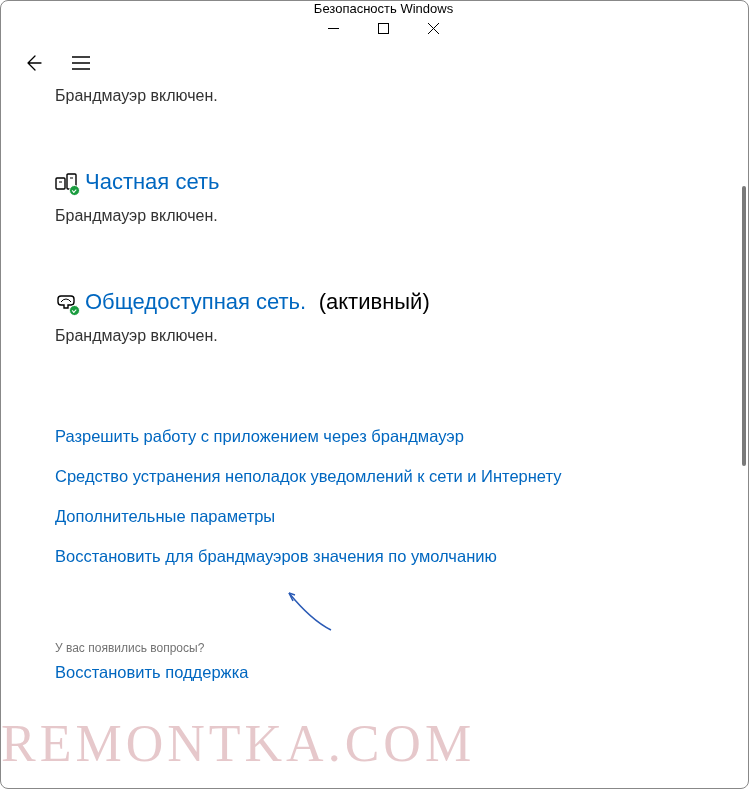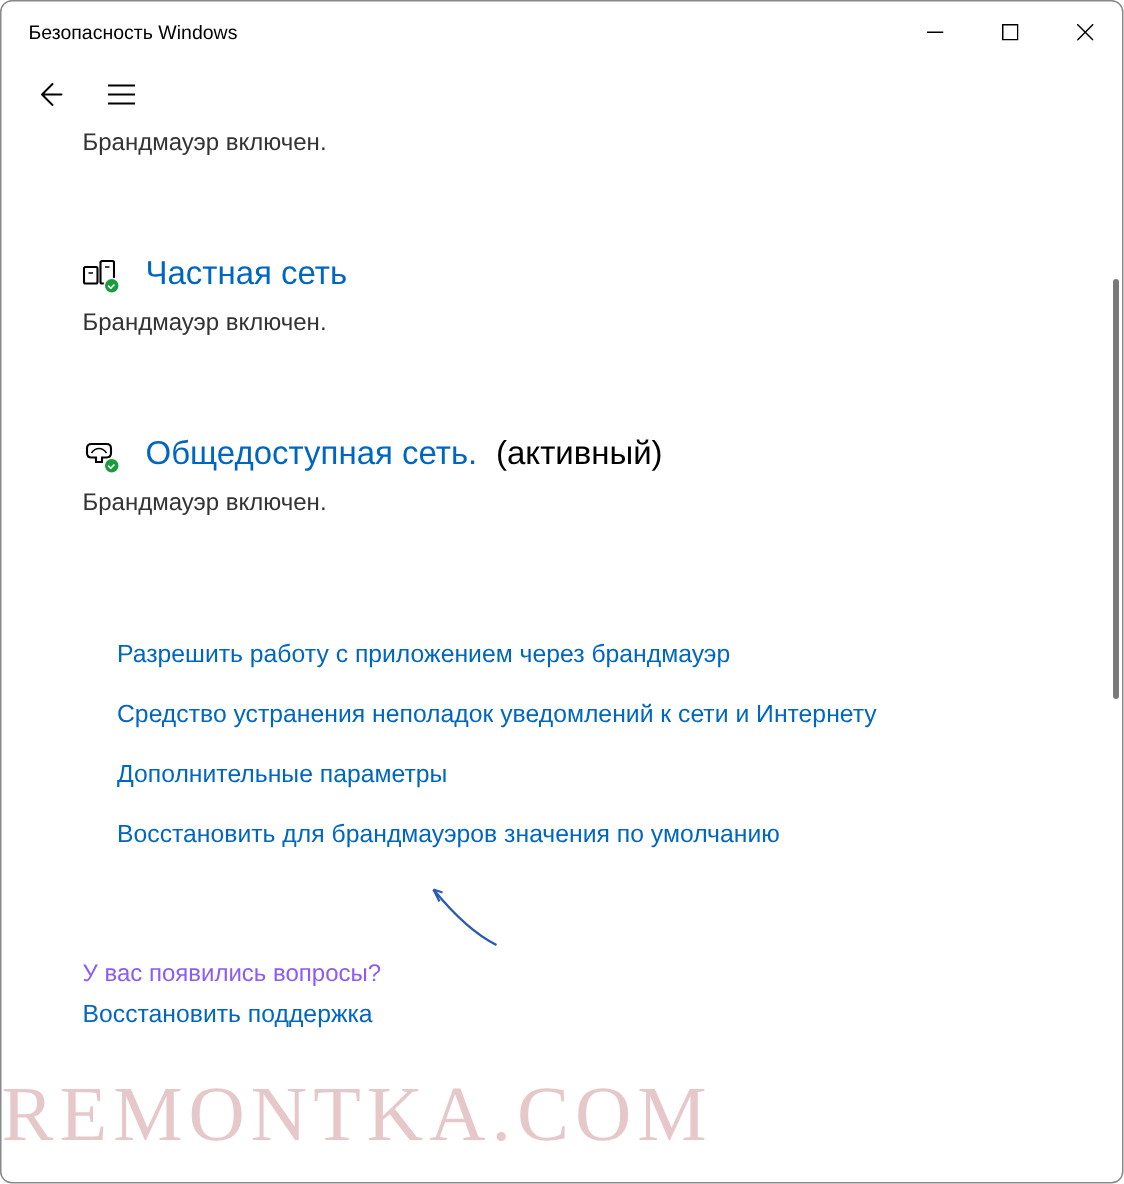--- a/index.html
+++ b/index.html
@@ -16,20 +16,21 @@
       border-radius: 8px;
       overflow: hidden;
       position: relative;
     }
     .titlebar {
       height: 40px;
       display: flex;
       align-items: center;
       justify-content: space-between;
       padding-left: 18px;
+      flex-direction: column;
     }
     .title-text {
       font-size: 13px;
       color: #000;
     }
     .window-controls {
       display: flex;
       height: 100%;
     }
     .win-btn {
@@ -65,21 +66,21 @@
       color: #333;
       margin-top: 2px;
       margin-bottom: 2px;
     }
     .section {
       margin-top: 64px;
     }
     .section-header {
       display: flex;
       align-items: center;
-      gap: 20px;
+      gap: 8px;
       text-align: center;
     }
     .section-icon {
       width: 22px;
       height: 22px;
       position: relative;
       flex-shrink: 0;
     }
     .section-title {
       font-size: 22px;
@@ -93,36 +94,35 @@
       font-weight: 400;
       margin-left: 8px;
     }
     .section-status {
       font-size: 16px;
       color: #333;
       margin-top: 12px;
     }
     .links-block {
       margin-top: 80px;
-      margin-left: 23px;
     }
     .link-item {
       font-size: 16.5px;
       color: #0067C0;
       cursor: pointer;
       margin-bottom: 16px;
       line-height: 1.45;
       max-width: 520px;
     }
     .questions-block {
       margin-top: 72px;
     }
     .questions-title {
-      font-size: 16px;
-      color: #8b5cf6;
+      font-size: 12px;
+      color: #737373;
       margin-bottom: 6px;
     }
     .scrollbar {
       position: absolute;
       right: 2px;
       top: 185px;
       width: 4px;
       height: 280px;
       background: #7a7a7a;
       border-radius: 2px;

